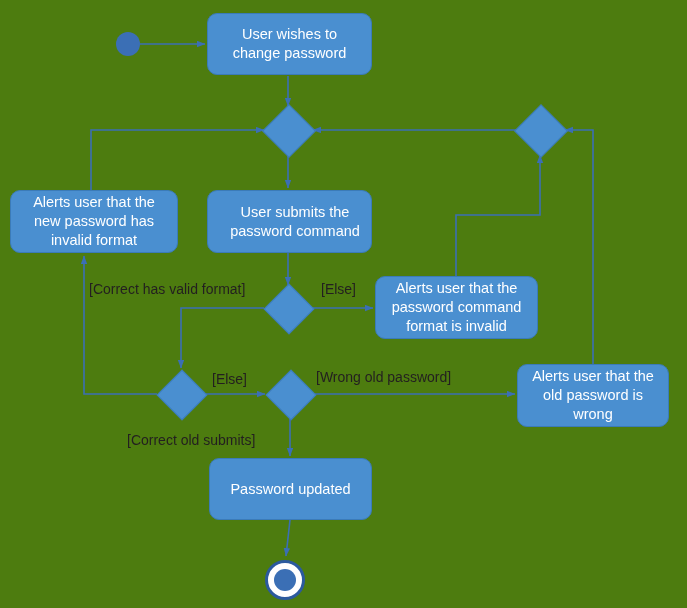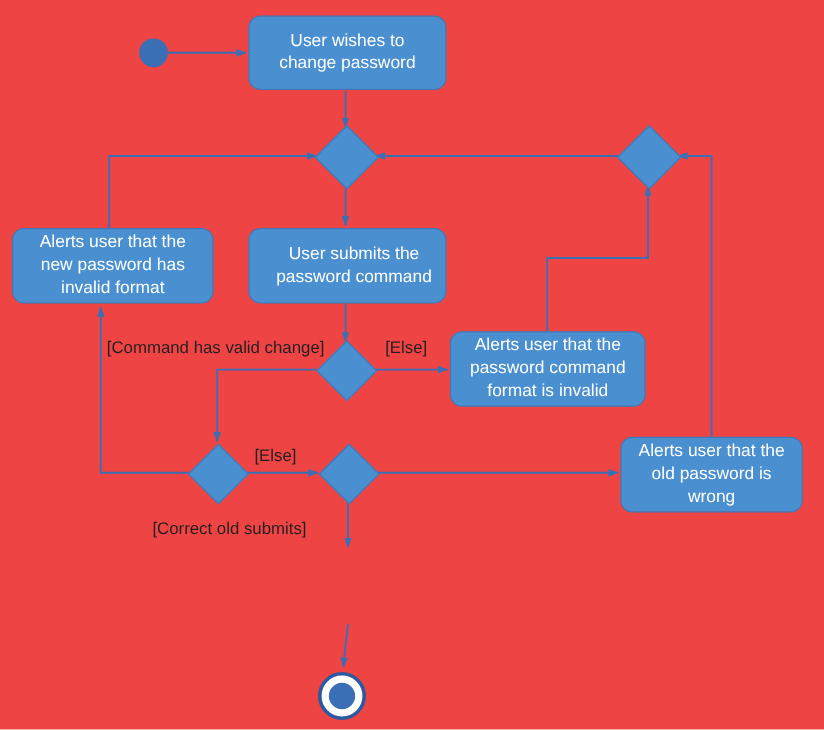--- a/index.html
+++ b/index.html
@@ -7,21 +7,21 @@
     padding: 0;
     background: #ffffff;
   }
   body {
     font-family: "Liberation Sans", sans-serif;
   }
   #canvas {
     position: relative;
     width: 687px;
     height: 608px;
-    background: #ef4444;
+    background: #4d7c0f;
     overflow: hidden;
     text-decoration: underline;
   }
   #edges {
     position: absolute;
     left: 0;
     top: 0;
     width: 687px;
     height: 608px;
   }
@@ -139,27 +139,29 @@
 format is invalid</div>
 
   <div class="diamond" style="left:164px; top:377px; width:34px; height:34px;"></div>
 
   <div class="diamond" style="left:273px; top:377px; width:34px; height:34px;"></div>
 
   <div class="node" style="left:517px; top:364px; width:152px; height:63px;">Alerts user that the
 old password is
 wrong</div>
 
+  <div class="node" style="left:209px; top:458px; width:163px; height:62px;">Password updated</div>
 
   <div class="end-outer" style="left:265px; top:560px; width:40px; height:40px;"></div>
   <div class="end-inner" style="left:274px; top:569px; width:22px; height:22px;"></div>
 
-  <div class="edge-label" style="left:89px; top:281px;">[Command has valid change]</div>
+  <div class="edge-label" style="left:89px; top:281px;">[Correct has valid format]</div>
 
   <div class="edge-label" style="left:321px; top:281px;">[Else]</div>
 
 
   <div class="edge-label" style="left:212px; top:371px;">[Else]</div>
 
+  <div class="edge-label" style="left:316px; top:369px;">[Wrong old password]</div>
 
   <div class="edge-label" style="left:127px; top:432px;">[Correct old submits]</div>
 
 </div>
 
 </body></html>

